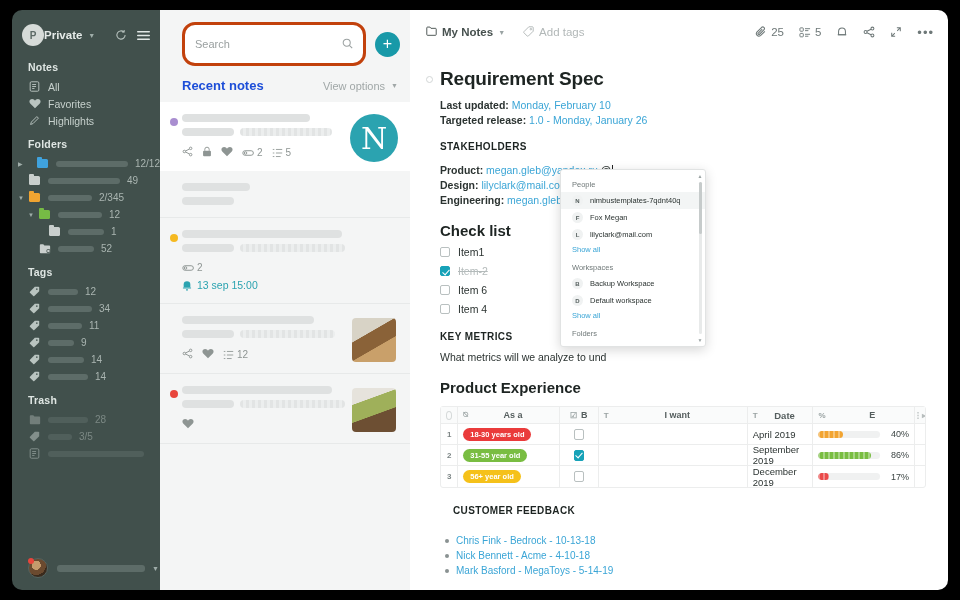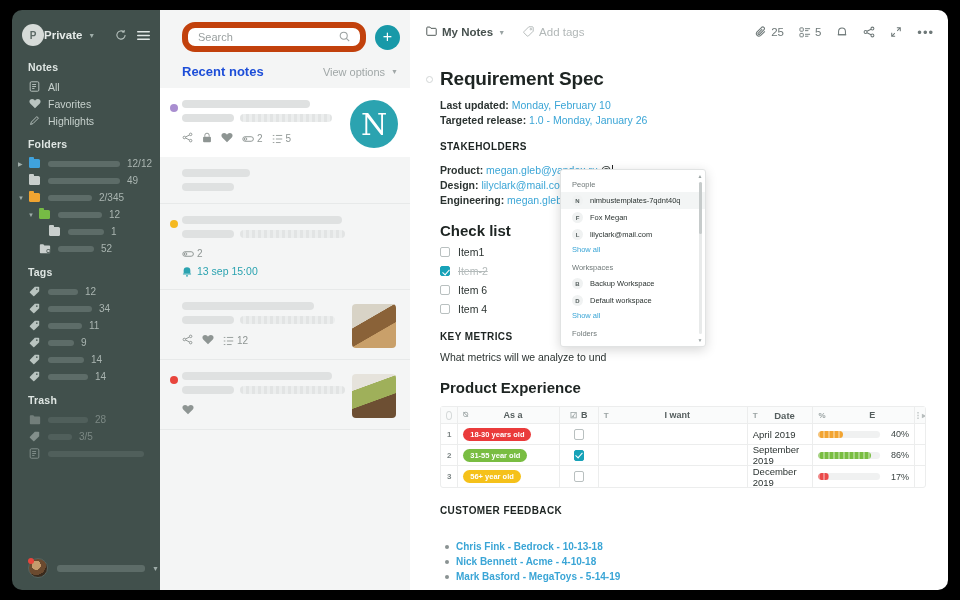--- a/index.html
+++ b/index.html
@@ -33,21 +33,21 @@
   .trashrow{opacity:.55;text-align:center;}
   .sb-bottom{position:absolute;bottom:12px;left:0;width:100%;display:flex;align-items:center;padding-left:16px;}
   .sb-bottom .ava{width:20px;height:20px;border-radius:50%;
     background:radial-gradient(circle at 40% 35%, #c49a6c 0 28%, #6b4a2f 29% 60%, #3a2a1c 61% 100%);
     position:relative;border:1px solid #55635f;}
   .sb-bottom .ava:after{content:"";position:absolute;top:-1px;left:-1px;width:6px;height:6px;border-radius:50%;background:#e8453c;}
 
   
   .notelist{position:absolute;left:160px;top:10px;width:250px;height:580px;background:#f4f5f5;overflow:hidden;}
   .nl-search{display:flex;align-items:center;padding:12px 10px 8px 22px;}
-  .searchbox{flex:1;height:30px;background:#fff;border:6px solid #c2410c;border-radius:13px;
+  .searchbox{flex:1;height:44px;background:#fff;border:3px solid #c2410c;border-radius:13px;
     display:flex;align-items:center;padding:0 10px;}
   .searchbox span.ph{font-size:11px;color:#9aa0a0;flex:1;}
   .plusbtn{width:25px;height:25px;border-radius:50%;background:#1899a8;color:#fff;
     display:flex;align-items:center;justify-content:center;font-size:16px;margin-left:9px;line-height:0;}
   .nl-head{display:flex;align-items:center;padding:4px 12px 9px 22px;}
   .nl-head .t{font-size:13px;font-weight:bold;color:#1d4ed8;flex:1;}
   .nl-head .v{font-size:11px;color:#a0a7a7;}
   .nl-head .c{font-size:7px;color:#a0a7a7;margin-left:6px;}
   .note{position:relative;padding:12px 14px 12px 22px;border-bottom:1px solid #e7e9e9;}
   .note.sel{background:#fff;border-bottom:none;}
@@ -100,21 +100,21 @@
   .c-date{width:72px;justify-content:flex-start;font-size:9.5px;}
   .c-e{width:112px;justify-content:flex-start;gap:6px;}
   .c-end{flex:1;}
   .pill{display:inline-block;padding:2px 7px;border-radius:8px;color:#fff;font-size:7.5px;font-weight:bold;}
   .track{flex:1;height:7px;border-radius:4px;background:#f0f1f1;position:relative;overflow:hidden;}
   .fill{position:absolute;left:0;top:0;height:100%;border-radius:4px;
         background-image:repeating-linear-gradient(90deg,rgba(255,255,255,.35) 0 2px,transparent 2px 5px);}
   .pct{font-size:9px;color:#3c4544;width:23px;text-align:right;}
   .hdr-ic{color:#9aa3a3;margin-right:4px;font-size:8px;}
 
-  ul.fb{margin-top:25px;padding-left:16px;list-style:none;font-weight:bold;}
+  ul.fb{margin-top:19px;padding-left:16px;list-style:none;}
   ul.fb li{font-size:10px;color:#3aa5d6;margin-top:4px;position:relative;}
   ul.fb li:before{content:"";position:absolute;left:-11px;top:4px;width:4px;height:4px;border-radius:50%;background:#8a9292;}
 
   
   .mention{position:absolute;left:150px;top:159px;width:146px;height:178px;background:#fff;
     border:1px solid #e1e3e3;border-radius:3px;box-shadow:0 3px 12px rgba(0,0,0,.16);overflow:hidden;z-index:20;}
   .m-inner{padding:5px 0 0 0;height:100%;overflow:hidden;}
   .m-group{font-size:7.5px;color:#707979;padding:5px 0 3px 11px;}
   .m-item{display:flex;align-items:center;gap:7px;padding:3px 8px 3px 11px;font-size:7.5px;color:#2b3331;}
   .m-item.hl{background:#f3f5f5;}
@@ -177,21 +177,21 @@
       <span class="ic">
         <svg width="11" height="11" viewBox="0 0 14 14" fill="none" stroke="#b9c4c0" stroke-width="1.2">
             <path d="M2 12l1-3 7-7 2 2-7 7z"></path>
           </svg>
       </span>
       <span>Highlights</span>
     </div>
 
     <div class="sec-title">Folders</div>
     <div id="folders">
-        <div class="row rowwrap" style="padding-left: 16px;">
+        <div class="row rowwrap" style="padding-left: 16px; justify-content: flex-end;">
           <span class="arrow" style="left:6px;">▶</span>
           <span class="ic">
             <span class="folder-ic" style="background:#3fa2dd;"></span>
           </span>
           <span class="bar" style="width:72px;"></span>
           <span class="cnt">12/12</span>
         </div>
         <div class="row rowwrap" style="padding-left: 16px;">
           <span class="ic">
             <span class="folder-ic" style="background:#c9cfcd;"></span>
@@ -647,21 +647,21 @@
                 <span class="track">
                   <span class="fill" style="width:17%;background-color:#ea4a4a;"></span>
                 </span>
                 <span class="pct">17%</span>
               </div>
               <div class="cell c-end"></div>
             </div>
           </div>
       </div>
 
-      <div class="h-sec" style="margin-top:17px;">CUSTOMER FEEDBACK</div>
+      <div class="h-sec" style="margin-top:17px;margin-left:13px;">CUSTOMER FEEDBACK</div>
       <ul class="fb" id="fb">
           <li>Chris Fink - Bedrock - 10-13-18</li>
           <li>Nick Bennett  - Acme - 4-10-18</li>
           <li>Mark Basford - MegaToys - 5-14-19</li>
         </ul>
     </div>
 
     <div class="mention">
       <div class="m-inner" id="mention">
           <div class="m-group">People</div>

